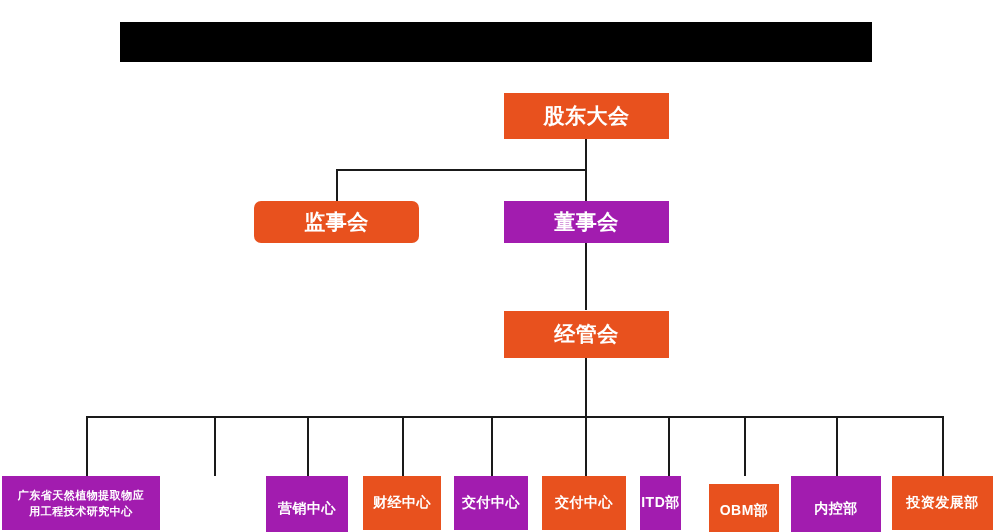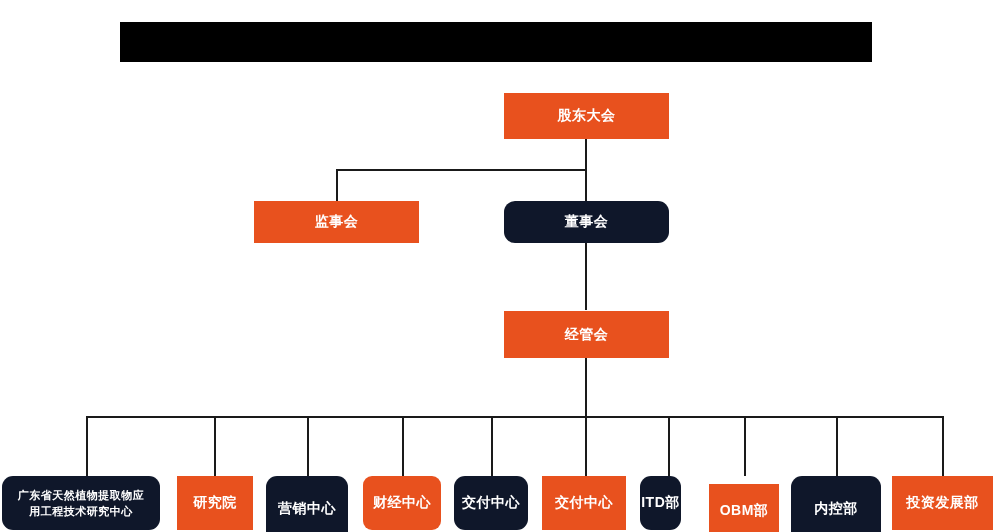--- a/index.html
+++ b/index.html
@@ -32,25 +32,25 @@
     align-items: center;
     justify-content: center;
     text-align: center;
     color: #ffffff;
     font-weight: bold;
     letter-spacing: 0.5px;
     line-height: 1.25;
     z-index: 3;
   }
   .node.tone-dark  { background: #e8511e; }
-  .node.tone-light { background: #0f172a; border-radius: 11px; }
+  .node.tone-light { background: #a21caf; }
 
   .node .label { display: block; }
 
-  .node-lg { font-size: 14px; }
+  .node-lg { font-size: 21px; }
   .node-md { font-size: 14px; }
   .node-xs { font-size: 11px; line-height: 1.35; }
 
   
   .line {
     position: absolute;
     background: #1a1a1a;
     z-index: 1;
   }
   .line.v { width: 2px; }
@@ -85,46 +85,43 @@
   <div class="line v" style="left:585px; top:416px; height:60px;"></div>
   <div class="line v" style="left:668px; top:416px; height:60px;"></div>
   <div class="line v" style="left:744px; top:416px; height:60px;"></div>
   <div class="line v" style="left:836px; top:416px; height:60px;"></div>
   <div class="line v" style="left:942px; top:416px; height:60px;"></div>
 
   <div class="node tone-dark node-lg" style="left:504px; top:93px; width:165px; height:46px;">
     <span class="label">股东大会</span>
   </div>
 
-  <div class="node tone-dark node-lg" style="left:254px; top:201px; width:165px; height:42px;">
+  <div class="node tone-dark node-lg" style="left:254px; top:201px; width:165px; height:42px;border-radius:7px;">
     <span class="label">监事会</span>
   </div>
 
   <div class="node tone-light node-lg" style="left:504px; top:201px; width:165px; height:42px;">
     <span class="label">董事会</span>
   </div>
 
   <div class="node tone-dark node-lg" style="left:504px; top:311px; width:165px; height:47px;">
     <span class="label">经管会</span>
   </div>
 
   <div class="node tone-light node-xs" style="left:2px; top:476px; width:158px; height:54px; flex-direction:column; gap:1px;">
     <span class="label">广东省天然植物提取物应</span>
     <span class="label">用工程技术研究中心</span>
   </div>
 
-  <div class="node tone-dark node-md" style="left:177px; top:476px; width:76px; height:54px;">
-    <span class="label">研究院</span>
-  </div>
 
   <div class="node tone-light node-md" style="left:266px; top:476px; width:82px; height:66px;">
     <span class="label">营销中心</span>
   </div>
 
-  <div class="node tone-dark node-md" style="left:363px; top:476px; width:78px; height:54px;border-radius:9px;">
+  <div class="node tone-dark node-md" style="left:363px; top:476px; width:78px; height:54px;">
     <span class="label">财经中心</span>
   </div>
 
   <div class="node tone-light node-md" style="left:454px; top:476px; width:74px; height:54px;">
     <span class="label">交付中心</span>
   </div>
 
   <div class="node tone-dark node-md" style="left:542px; top:476px; width:84px; height:54px;">
     <span class="label">交付中心</span>
   </div>

